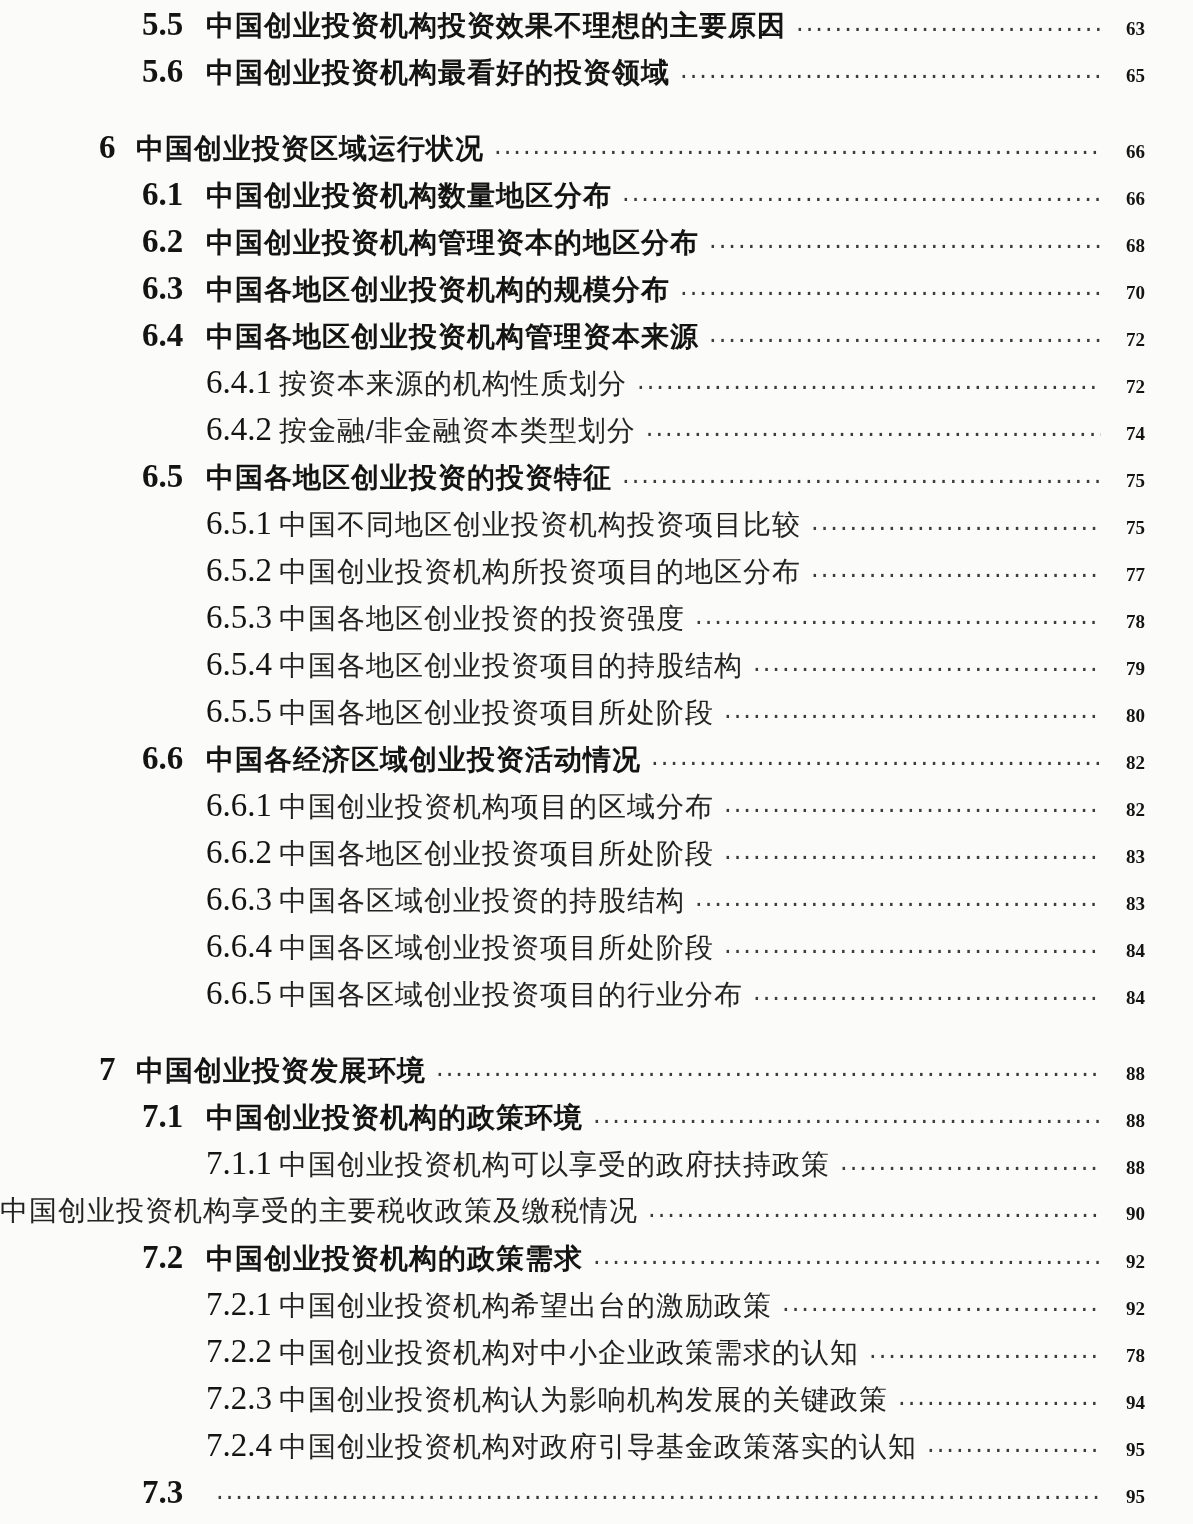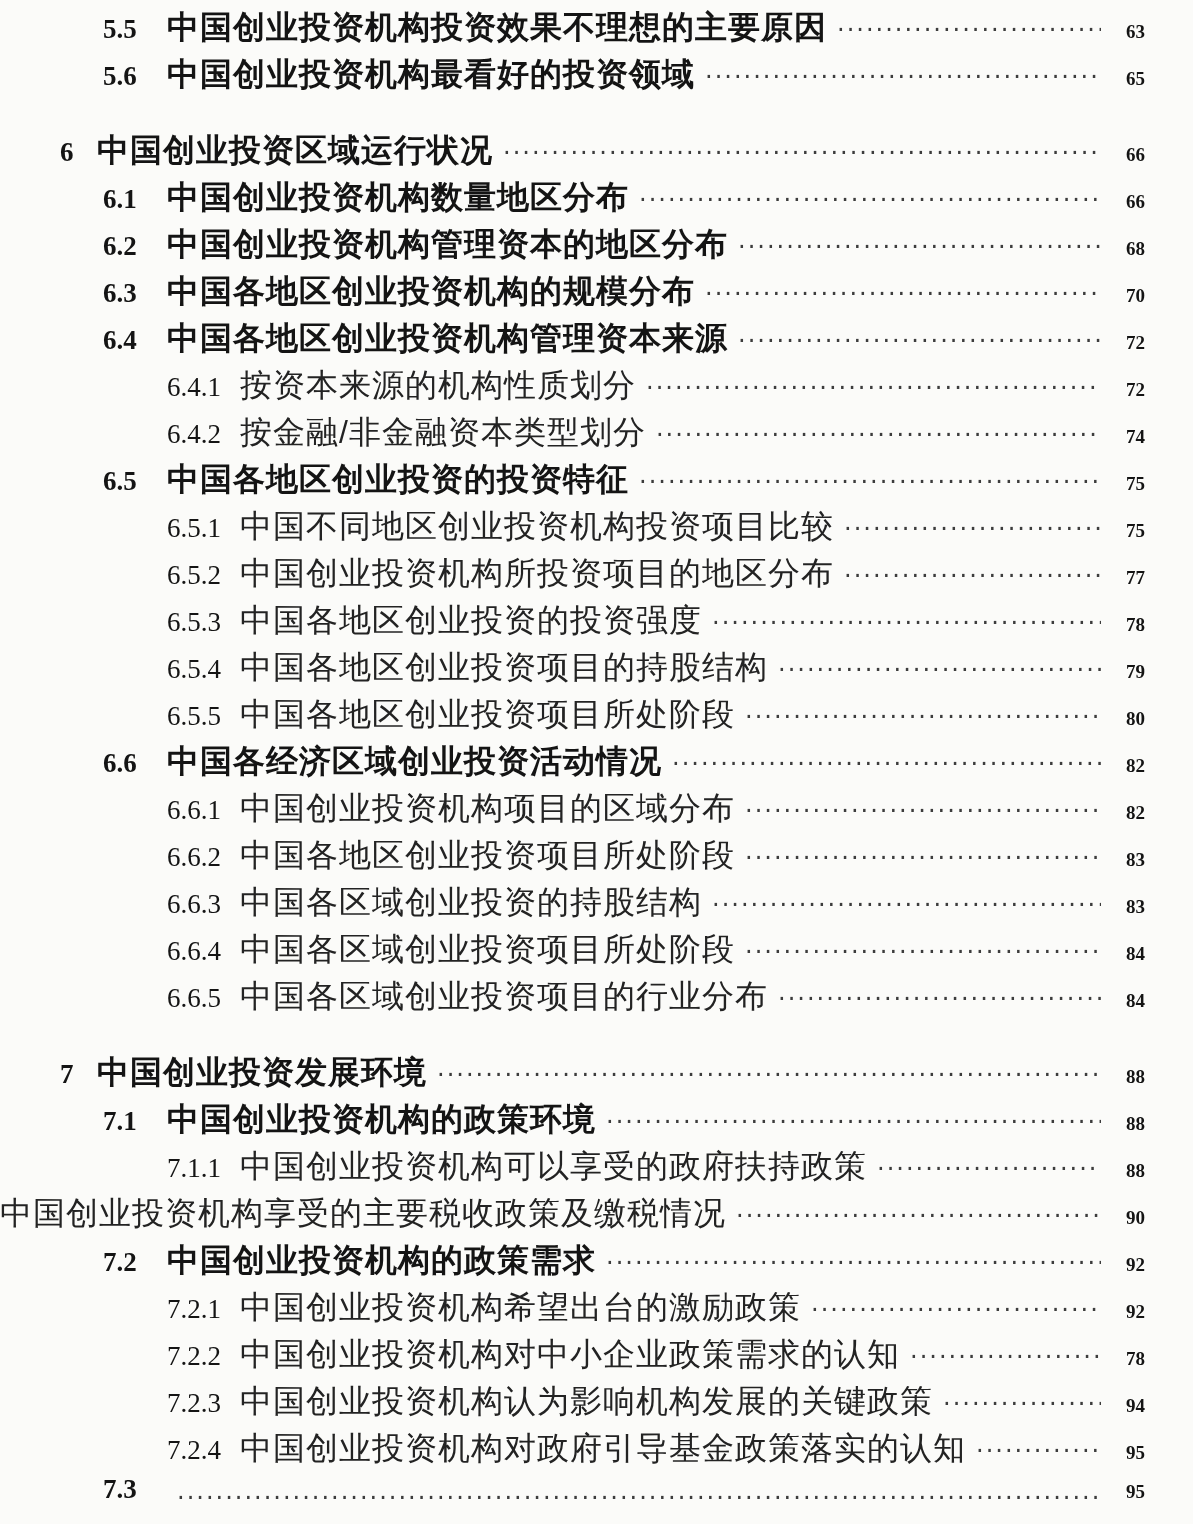--- a/index.html
+++ b/index.html
@@ -21,26 +21,27 @@
     padding: 6px 48px 0 0;
   }
   .toc-row {
     display: flex;
     align-items: baseline;
     height: 47px;
     white-space: nowrap;
   }
   .toc-row .num {
     font-family: "Liberation Serif", serif;
-    font-size: 27px;
+    font-size: 33px;
     flex: 0 0 auto;
     color: #141414;
+    margin-left: 39px;
   }
   .toc-row .title {
-    font-size: 32px;
+    font-size: 28px;
     letter-spacing: 1px;
     flex: 0 0 auto;
     color: #141414;
   }
   .toc-row .dots {
     flex: 1 1 auto;
     overflow: hidden;
     margin: 0 6px 0 10px;
     align-self: center;
     height: 30px;

